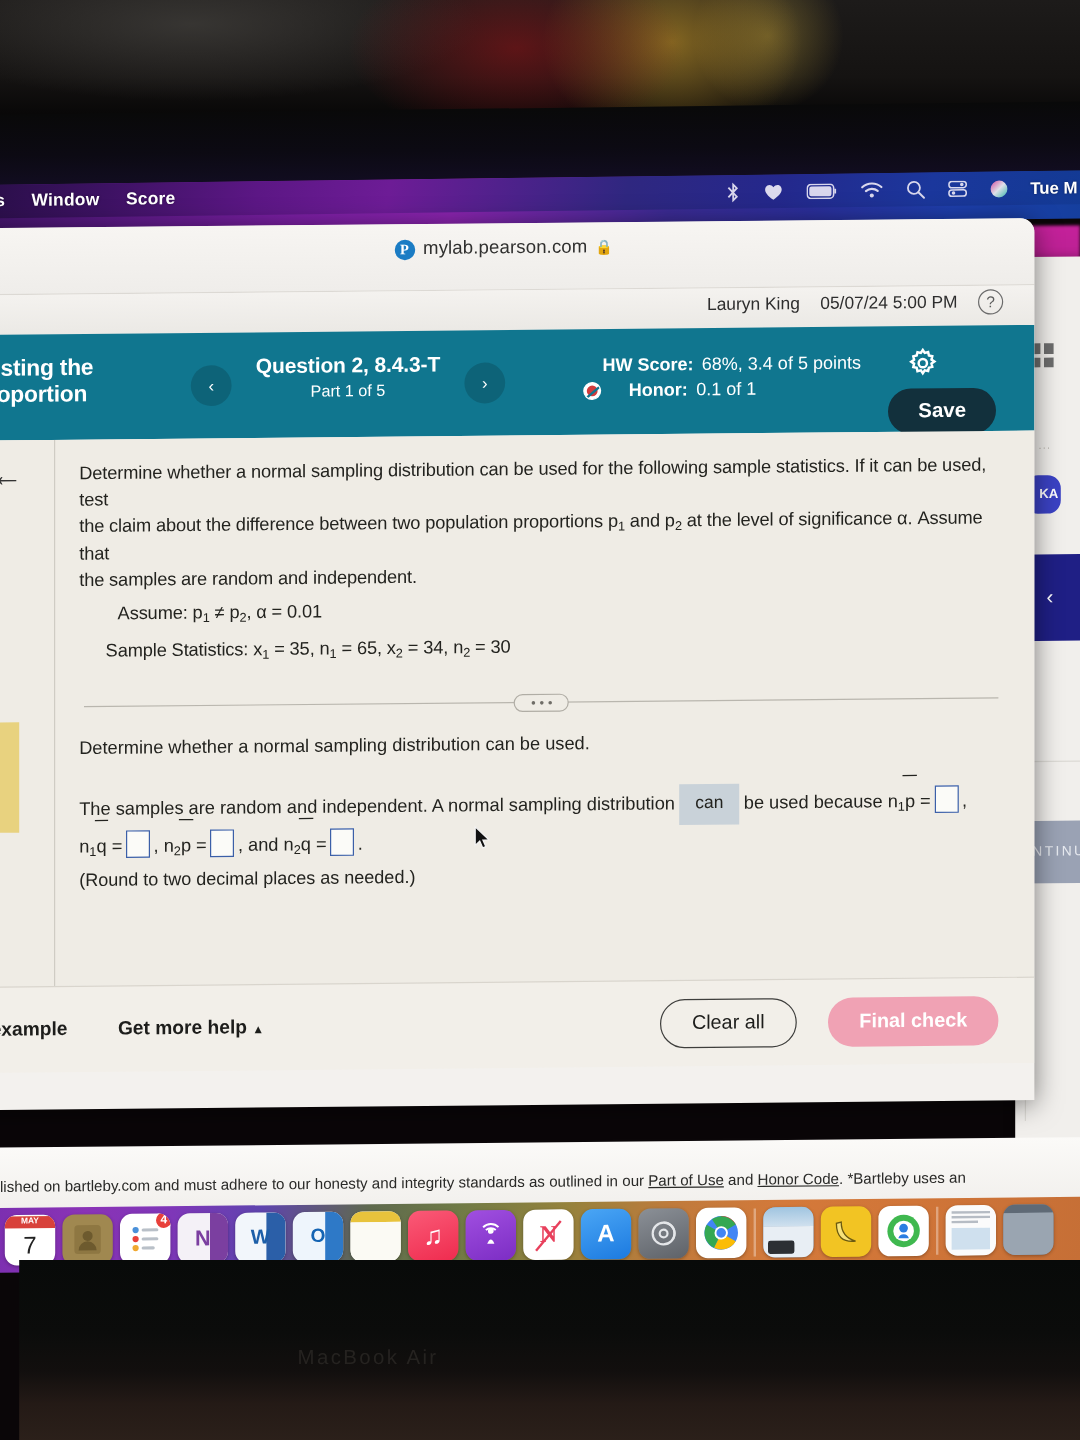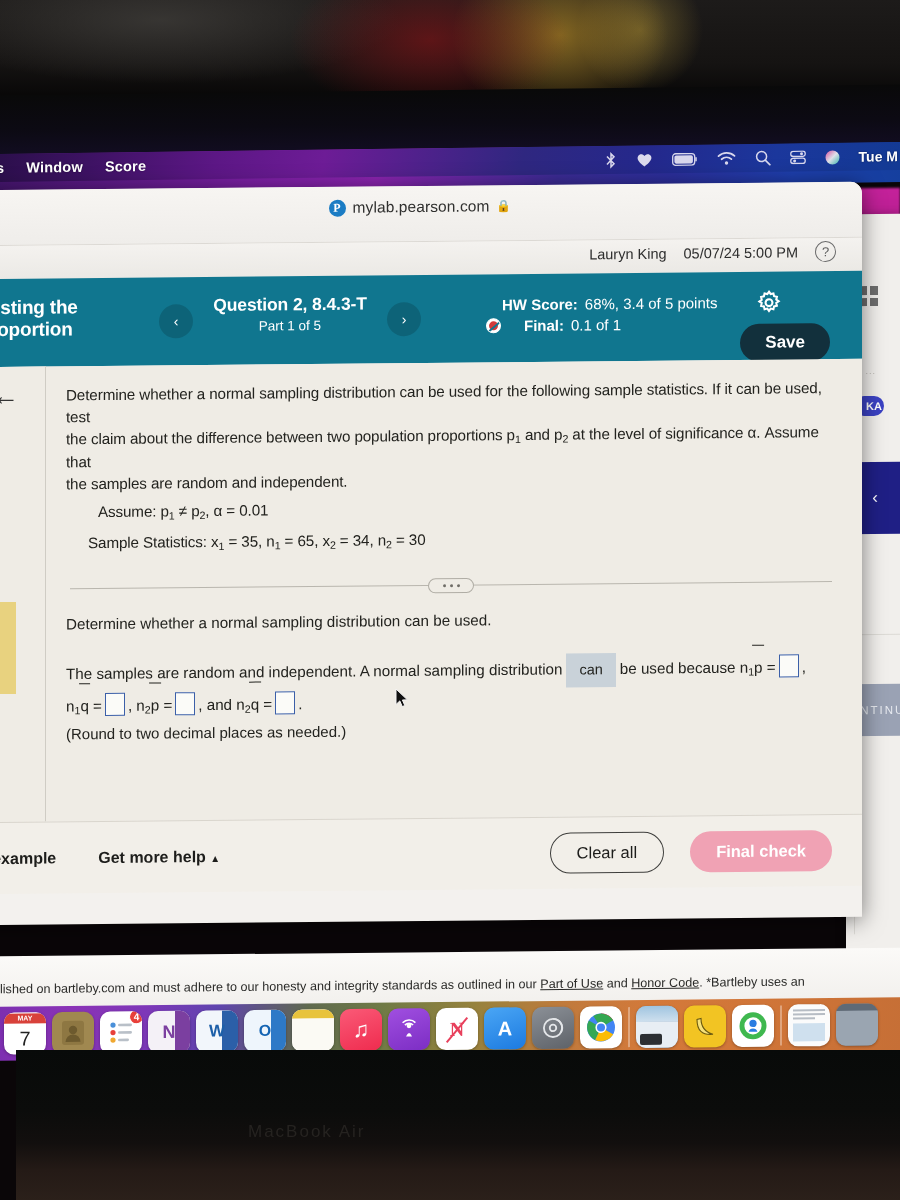--- a/index.html
+++ b/index.html
@@ -244,21 +244,21 @@
   #bgwin .grid4 {
     position: absolute; left: 12px; top: 72px; width: 20px; height: 20px;
     display: grid; grid-template-columns: 1fr 1fr; grid-gap: 3px;
   }
   #bgwin .grid4 i { background: #6d6d6d; display:block; }
   #bgwin .faint {
     position: absolute; left: 10px; top: 152px; font-size: 9px; color: #b9b6b0;
     letter-spacing: 1px;
   }
   #bgwin .avatar {
-    position: absolute; left: 8px; top: 182px; width: 30px; height: 20px;
+    position: absolute; left: 8px; top: 182px; width: 30px; height: 32px;
     border-radius: 11px; background: #3b42c4; color: #fff;
     font-size: 11px; font-weight: 700; display: flex; align-items: center;
     justify-content: center; padding-left: 10px;
   }
   #bgwin .navyblock {
     position: absolute; left: 0; top: 248px; width: 58px; height: 72px;
     background: #1f1f85; color: #fff; display: flex; align-items: center;
     justify-content: center; font-size: 17px;
   }
   #bgwin .cont-btn {
@@ -444,21 +444,21 @@
       <div class="qpart">Part 1 of 5</div>
     </div>
 
     <div class="scorebox">
       <div class="row">
         <b>HW Score:</b>
         <span>68%, 3.4 of 5 points</span>
       </div>
       <div class="row">
         <span class="pill-icon"></span>
-        <b>Final:</b>
+        <b>Honor:</b>
         <span>0.1 of 1</span>
       </div>
     </div>
 
     <span class="gear">
       <svg width="26" height="26" viewBox="0 0 24 24" fill="none" stroke="#ffffff" stroke-width="1.9">
         <circle cx="12" cy="12" r="3.2"></circle>
         <path d="M12 1.9 l1.5 2.2 2.6-.6 .6 2.6 2.6 .6 -.6 2.6 2.2 1.5 -2.2 1.5 .6 2.6 -2.6 .6 -.6 2.6 -2.6-.6 -1.5 2.2 -1.5-2.2 -2.6 .6 -.6-2.6 -2.6-.6 .6-2.6 -2.2-1.5 2.2-1.5 -.6-2.6 2.6-.6 .6-2.6 2.6 .6 z"></path>
       </svg>
     </span>

